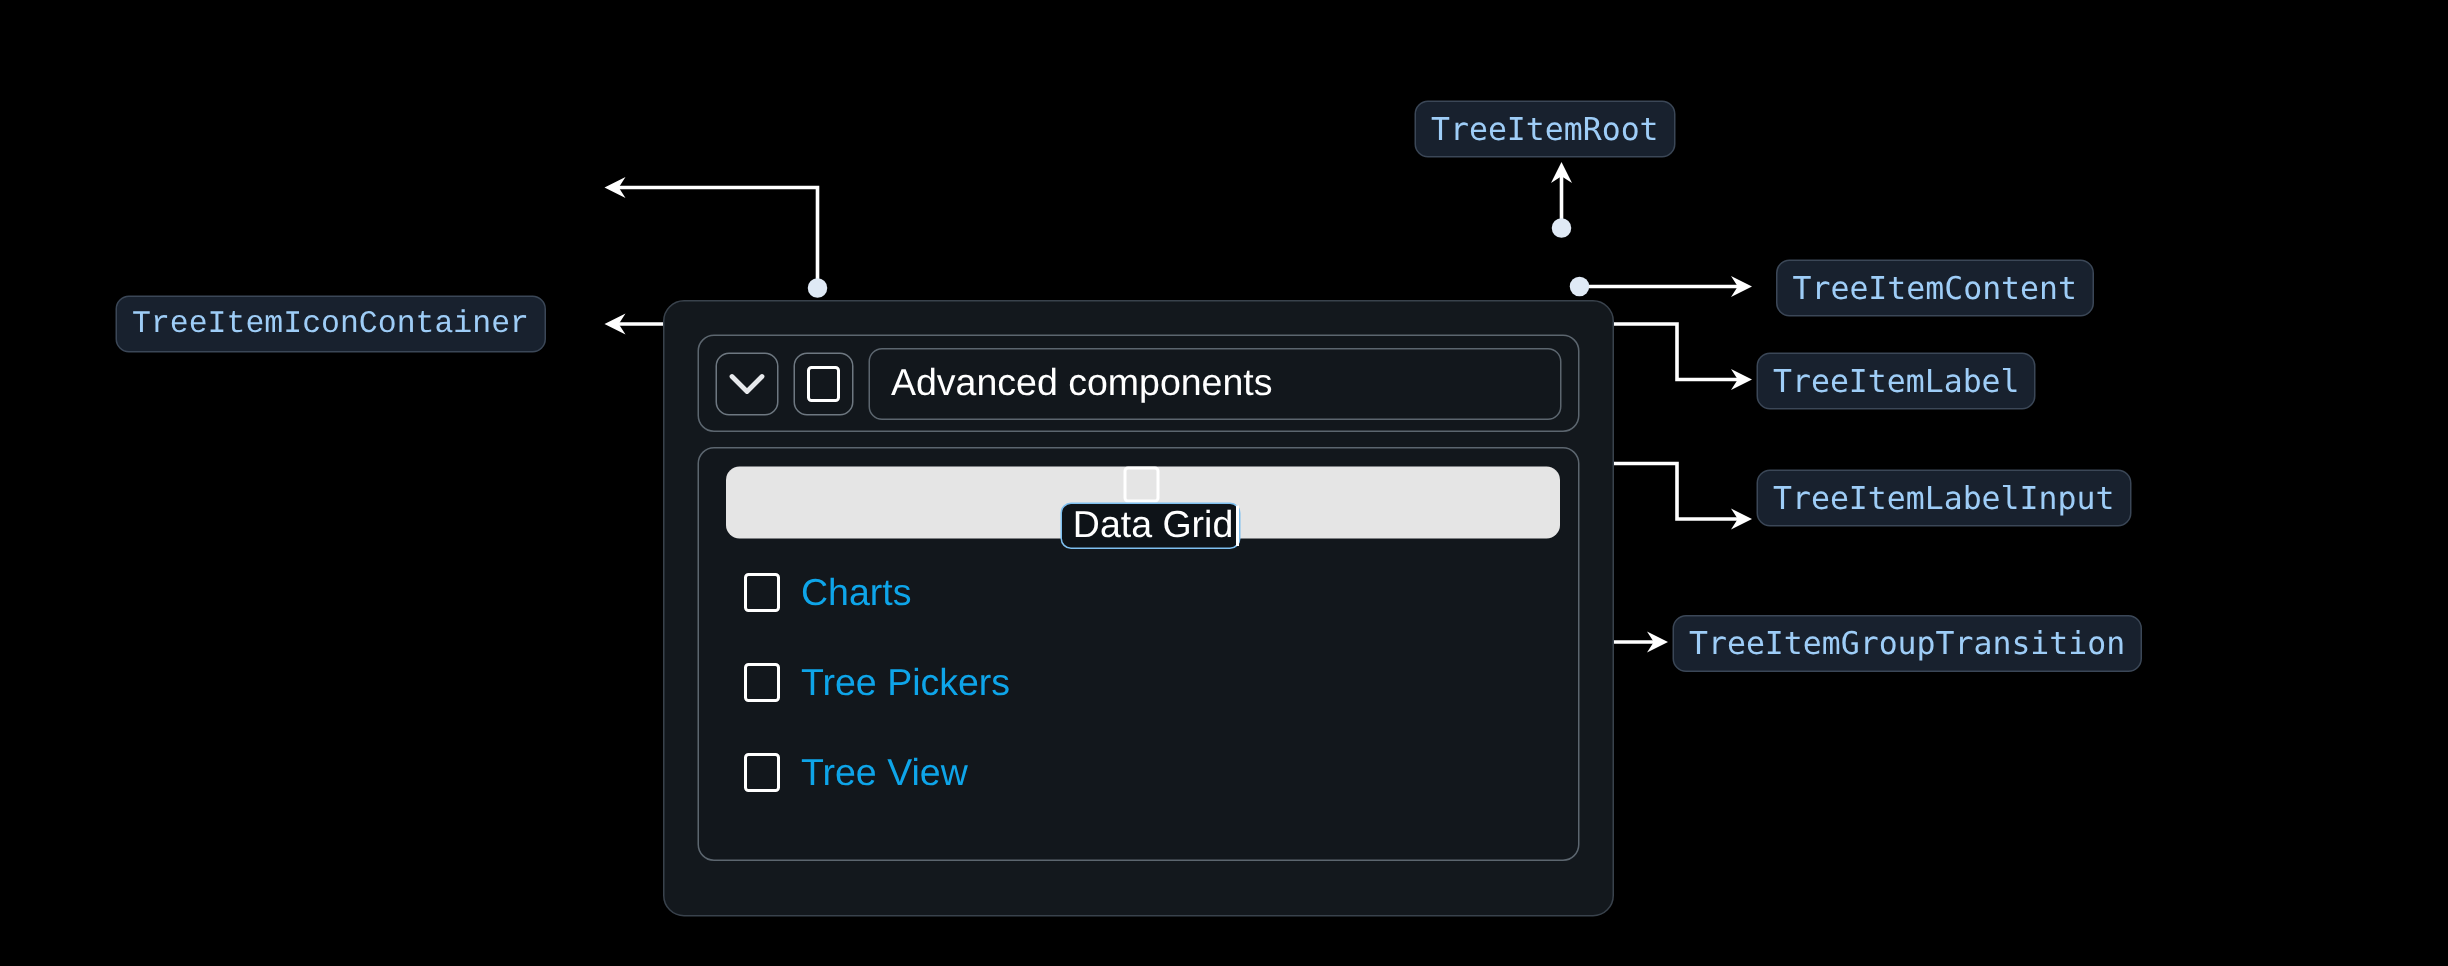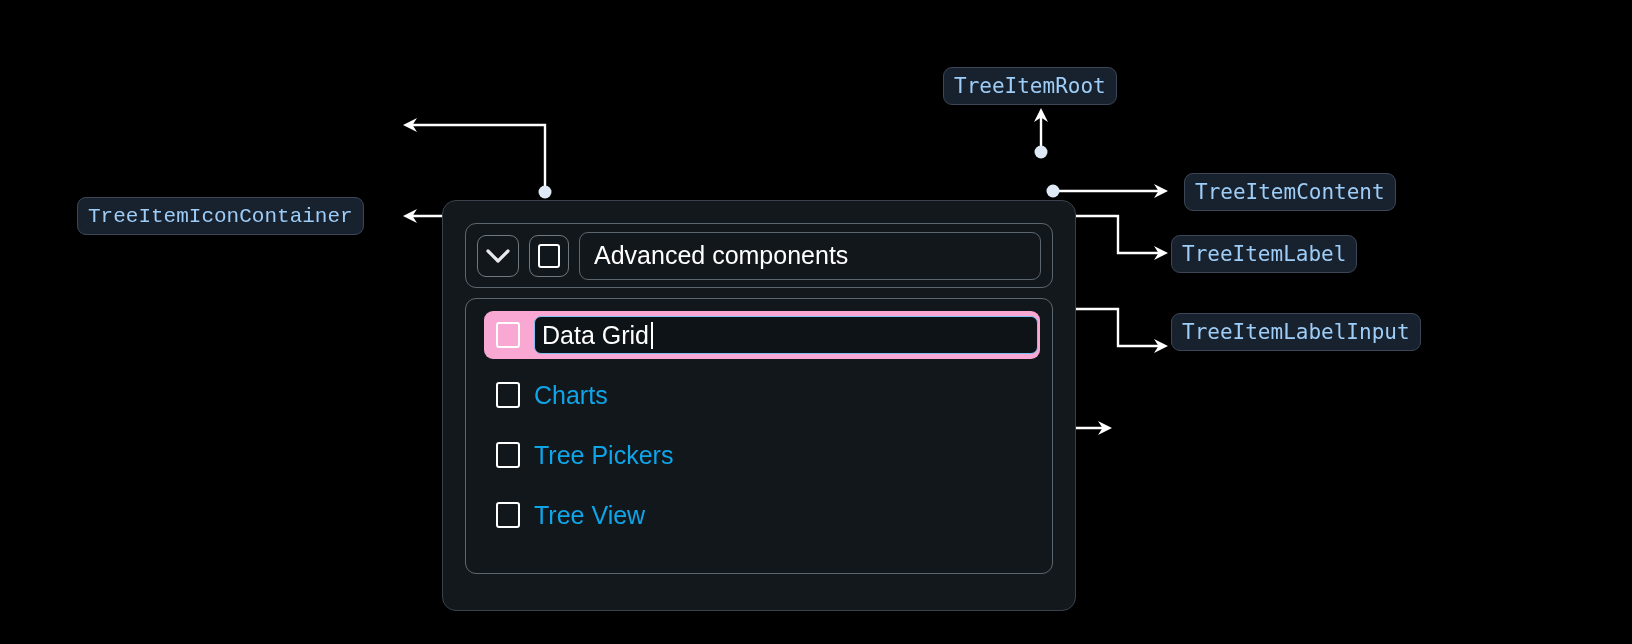--- a/index.html
+++ b/index.html
@@ -100,25 +100,26 @@
   .item-checkbox {
     width: 24px; height: 26px; flex: 0 0 24px;
     border: 2.6px solid #ffffff;
     border-radius: 3px;
     margin-right: 14px;
   }
   .item-label { color: #0ea5e9; font-size: 25px; white-space: nowrap; }
 
   
   #row-editing {
-    background: #f9a8d4;
+    background: #e5e5e5;
     border-radius: 9px;
     margin: 0 12px 0 18px;
     padding-left: 12px;
     height: 48px;
+    flex-direction: column;
   }
   #row-editing .item-checkbox { margin-right: 14px; }
   #label-input {
     flex: 1 1 auto;
     height: 38px;
     background: #0e1318;
     border: 1.6px solid #7fc0f0;
     border-radius: 7px;
     display: flex; align-items: center;
     padding-left: 7px;
@@ -175,20 +176,21 @@
   <div class="chip" style="left:77px; top:197px;font-family:Liberation Mono, monospace;">TreeItemIconContainer</div>
 
   <div class="chip" style="left:943px; top:67px;">TreeItemRoot</div>
 
   <div class="chip" style="left:1184px; top:173px;">TreeItemContent</div>
 
   <div class="chip" style="left:1171px; top:235px;">TreeItemLabel</div>
 
   <div class="chip" style="left:1171px; top:313px;">TreeItemLabelInput</div>
 
+  <div class="chip" style="left:1115px; top:410px;">TreeItemGroupTransition</div>
 
   <div id="tree-root">
 
     <div id="tree-content">
 
       <div id="icon-container">
         <span>
           <svg width="26" height="16" viewBox="0 0 26 16">
             <path d="M3 3 L13 13 L23 3" fill="none" stroke="#e7e9ec" stroke-width="3.2" stroke-linecap="round" stroke-linejoin="round"></path>
           </svg>

